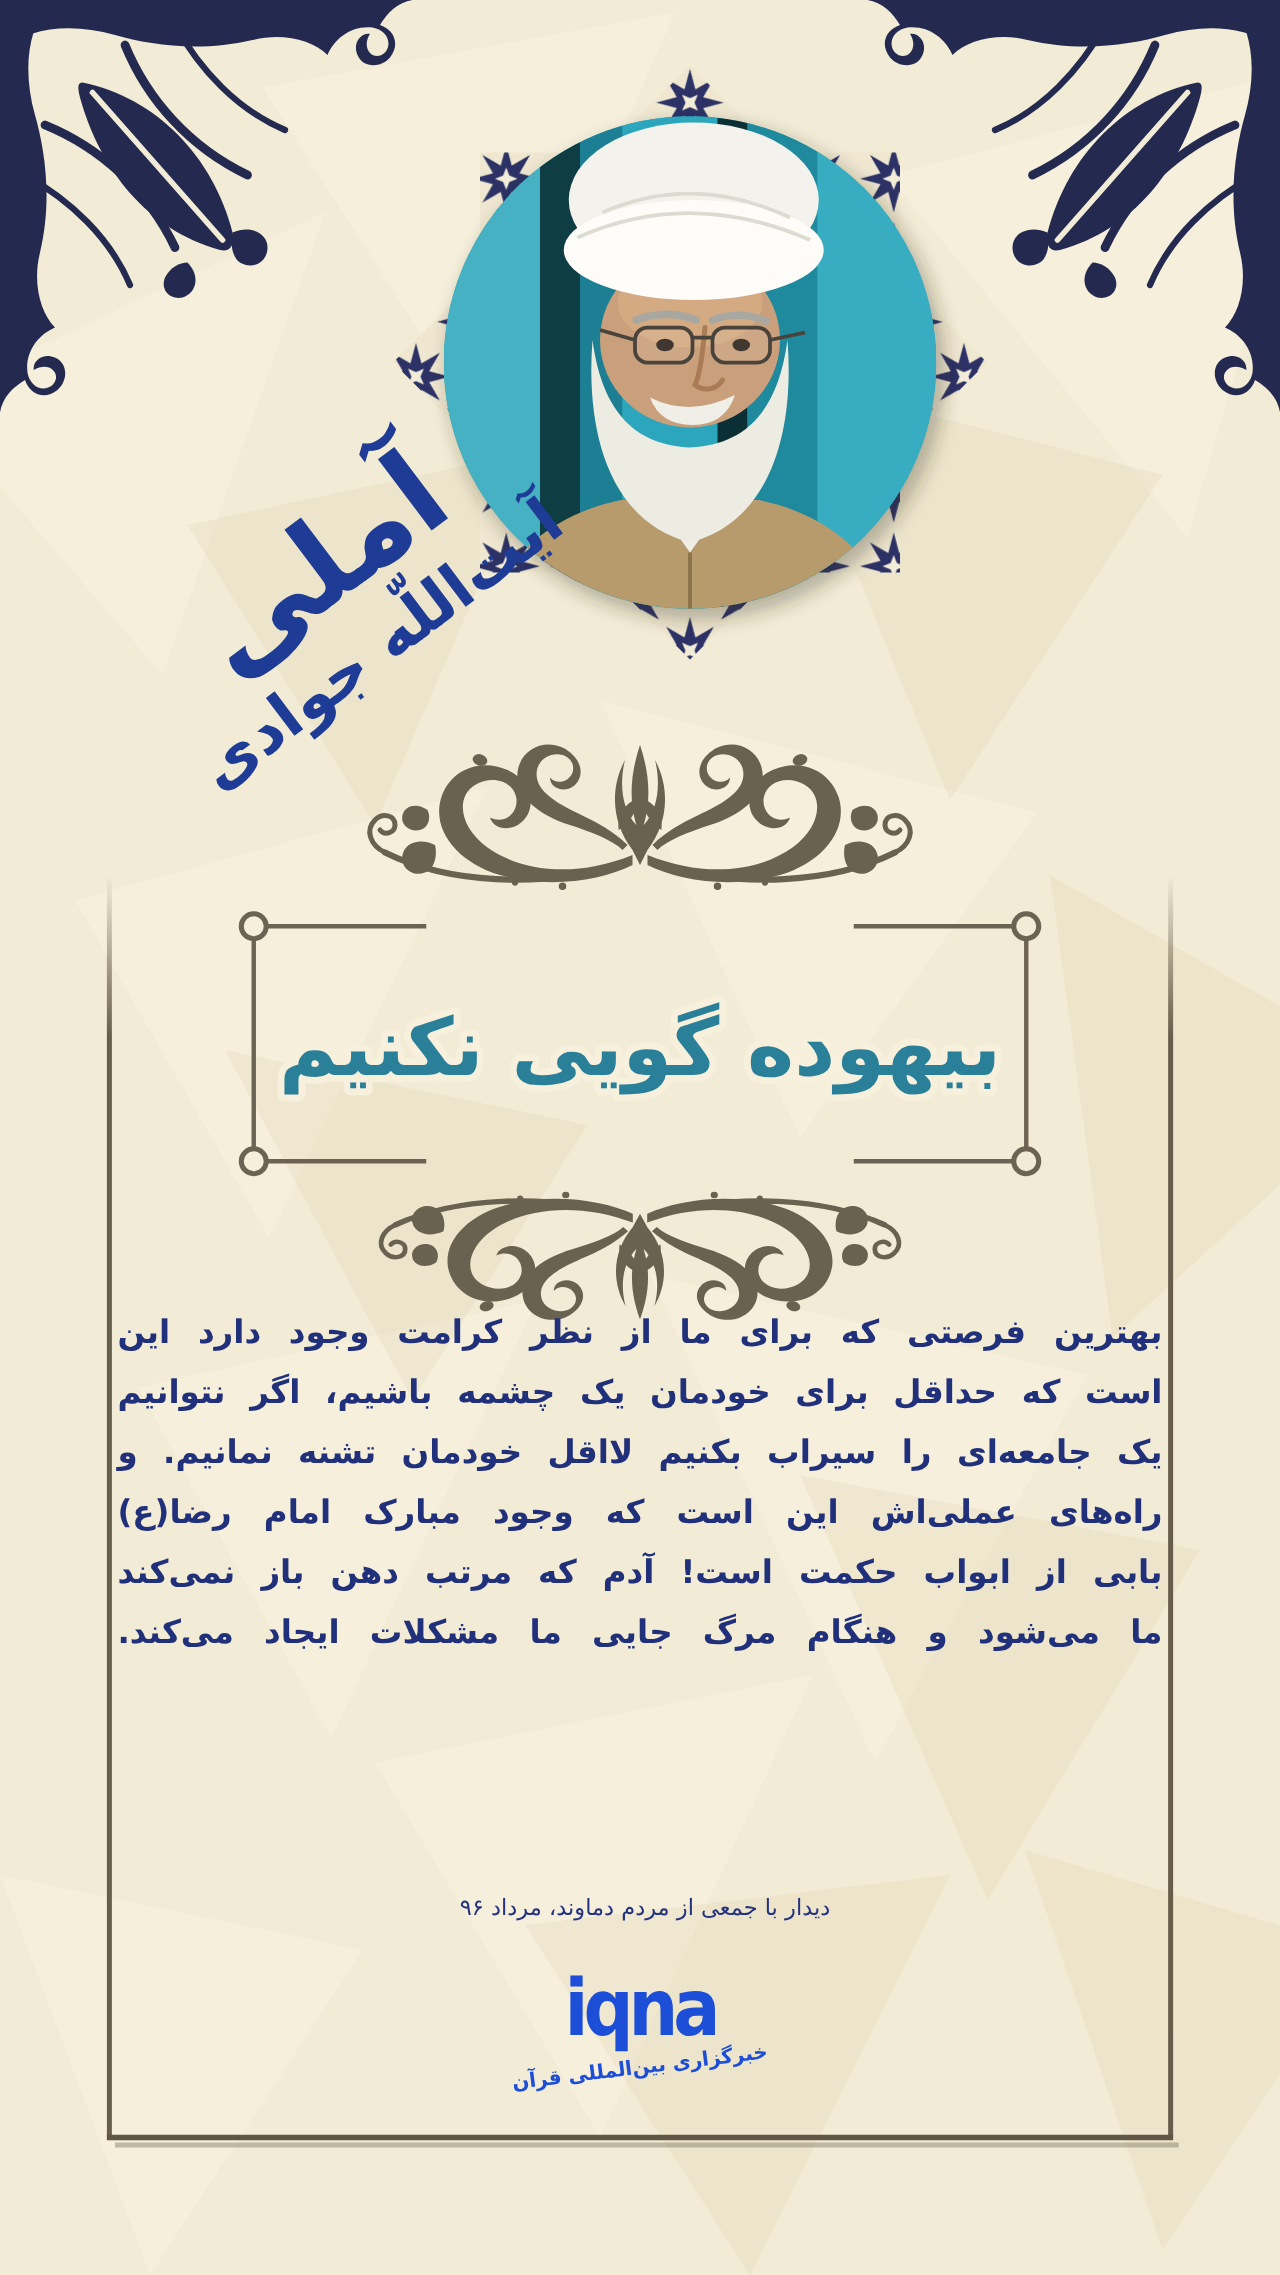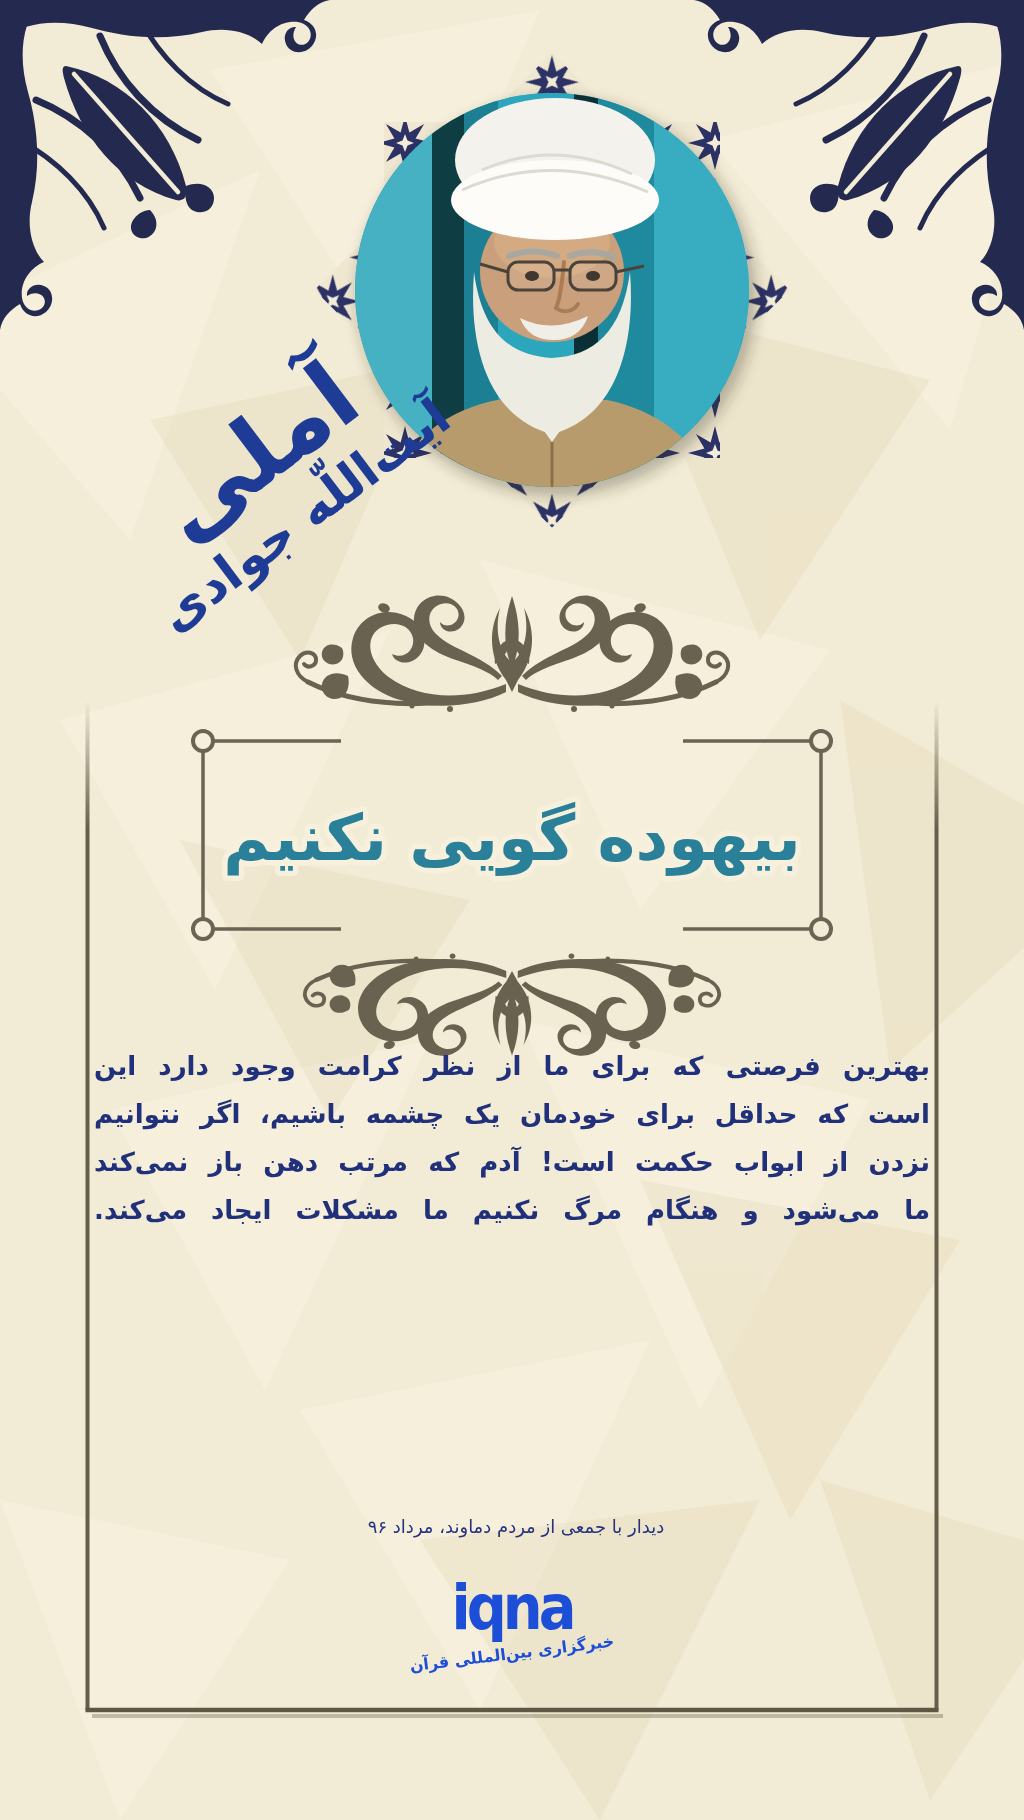--- a/index.html
+++ b/index.html
@@ -251,22 +251,24 @@
       <use href="#flourish"></use>
     </svg>
 
   <svg id="title-svg" class="abs" width="1024" height="200">
     <text x="512" y="125" text-anchor="middle">بیهوده گویی نکنیم</text>
   </svg>
 
   <div class="abs" id="quote">
     <div class="qline">بهترین فرصتی که برای ما از نظر کرامت وجود دارد این</div>
     <div class="qline">است که حداقل برای خودمان یک چشمه باشیم، اگر نتوانیم</div>
-    <div class="qline">نزدن از ابواب حکمت است! آدم که مرتب دهن باز نمی‌کند</div>
-    <div class="qline">ما می‌شود و هنگام مرگ نکنیم ما مشکلات ایجاد می‌کند.</div>
+    <div class="qline">یک جامعه‌ای را سیراب بکنیم لااقل خودمان تشنه نمانیم. و</div>
+    <div class="qline">راه‌های عملی‌اش این است که وجود مبارک امام رضا(ع)</div>
+    <div class="qline">بابی از ابواب حکمت است! آدم که مرتب دهن باز نمی‌کند</div>
+    <div class="qline">ما می‌شود و هنگام مرگ جایی ما مشکلات ایجاد می‌کند.</div>
   </div>
 
   <div class="abs" id="attribution">دیدار با جمعی از مردم دماوند، مرداد ۹۶</div>
 
   <div class="abs" id="logo">
     <div class="word">iqna</div><br>
     <div class="sub">خبرگزاری بین‌المللی قرآن</div>
   </div>
 
 </div>

